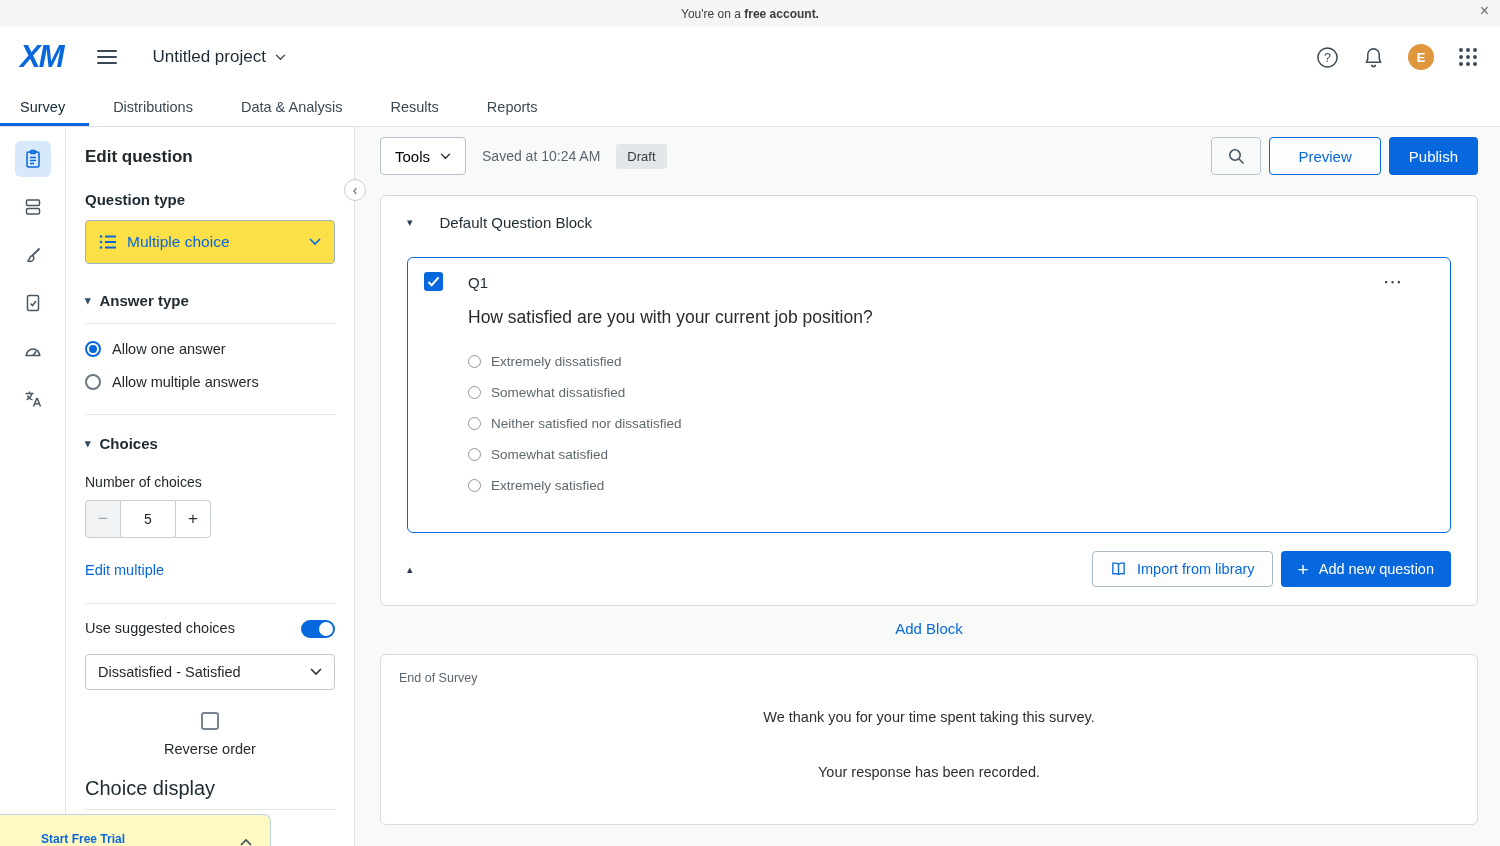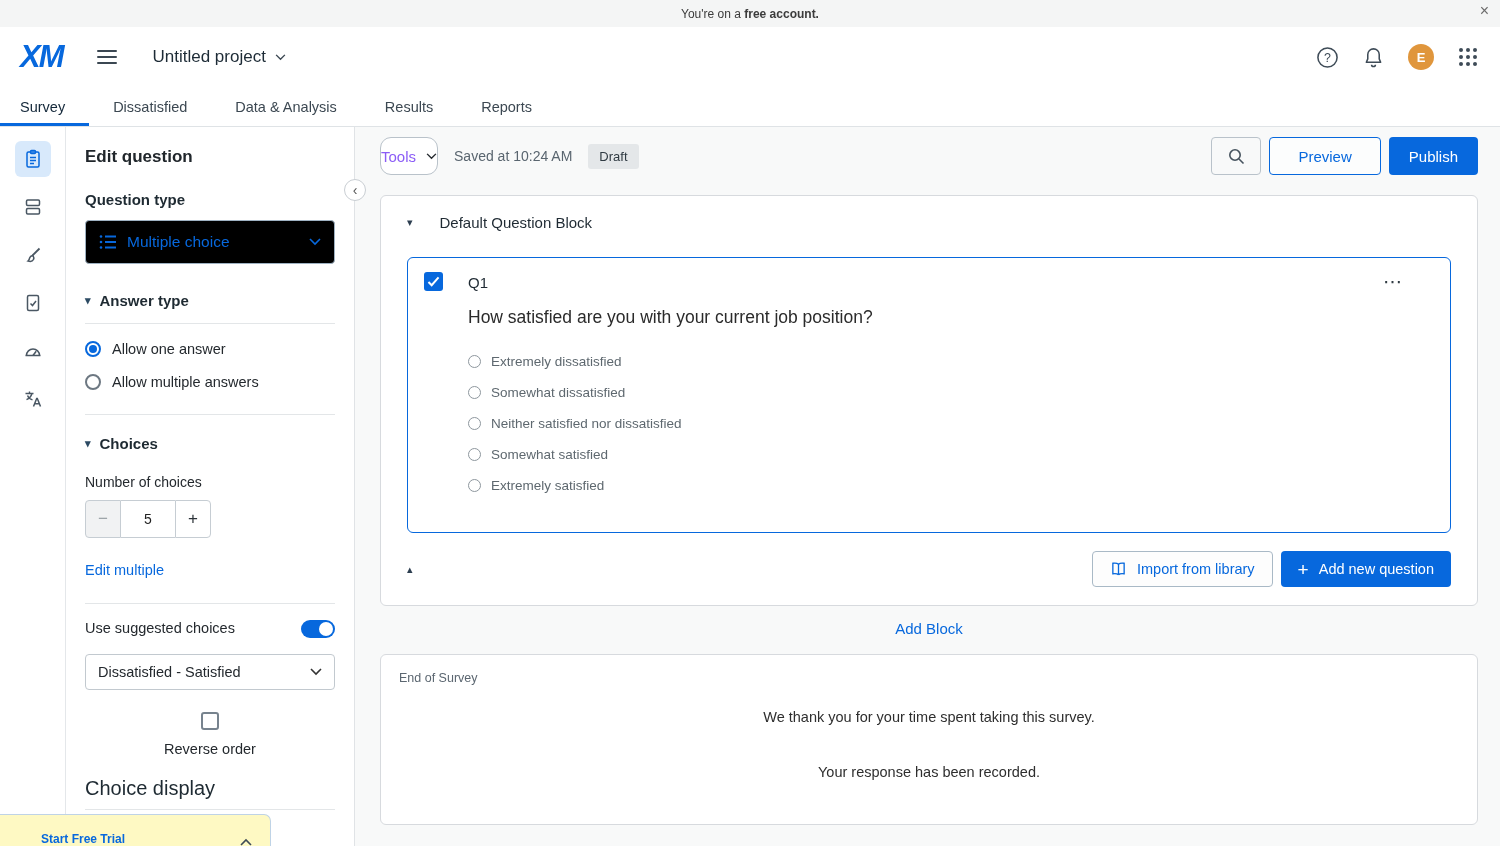--- a/index.html
+++ b/index.html
@@ -34,21 +34,21 @@
 
   
   .rail { width: 66px; background: #fff; border-right: 1px solid #e4e7ea; display: flex; flex-direction: column; align-items: center; padding-top: 14px; gap: 12px; }
   .rail-item { width: 36px; height: 36px; border-radius: 6px; display: flex; align-items: center; justify-content: center; color: #4a5763; cursor: pointer; }
   .rail-item.active { background: #d8e9fb; color: #0768dd; }
 
   
   .sidepanel { width: 289px; background: #fff; border-right: 1px solid #e0e3e6; padding: 20px 19px 0; overflow: hidden; }
   .panel-title { font-size: 17px; font-weight: 600; color: #20262b; margin-bottom: 24px; }
   .field-label { font-size: 15px; font-weight: bold; color: #1e2a32; margin-bottom: 12px; }
-  .qtype-select { height: 44px; border: 1px solid #9fb2c2; border-radius: 4px; display: flex; align-items: center; padding: 0 13px; cursor: pointer; background: #000000; }
+  .qtype-select { height: 44px; border: 1px solid #9fb2c2; border-radius: 4px; display: flex; align-items: center; padding: 0 13px; cursor: pointer; background: #fde047; }
   .qtype-left { display: flex; align-items: center; gap: 10px; color: #0768dd; font-size: 15.5px; }
   .qtype-select .chev { margin-left: auto; color: #0768dd; }
   .section-header { display: flex; align-items: center; gap: 9px; margin-top: 28px; font-size: 15px; font-weight: bold; color: #1e2a32; cursor: pointer; }
   .caret { font-size: 11px; color: #2c4austin; color: #2c4a63; }
   .divider { border-top: 1px solid #e3e6e8; margin-top: 14px; }
   .radio-row { display: flex; align-items: center; gap: 11px; margin-top: 17px; font-size: 14.5px; color: #24292e; cursor: pointer; }
   .radio { width: 16px; height: 16px; border-radius: 50%; border: 2px solid #6d7882; position: relative; flex: 0 0 auto; background: #fff; }
   .radio.sel { border-color: #0768dd; }
   .radio.sel::after { content: ""; position: absolute; left: 2px; top: 2px; width: 8px; height: 8px; border-radius: 50%; background: #0768dd; }
   .sub-label { font-size: 14px; color: #24292e; margin-top: 22px; }
@@ -70,21 +70,21 @@
   .divider3 { border-top: 1px solid #e3e6e8; margin-top: 9px; }
 
   .trial-bar { position: absolute; left: 0; bottom: 0; width: 271px; height: 32px; background: #fef9c3; border: 1px solid #bfd3e6; border-left: none; border-bottom: none; border-radius: 0 7px 0 0; display: flex; align-items: flex-end; padding: 0 18px 0 41px; z-index: 6; cursor: pointer; }
   .trial-label { color: #0768dd; font-size: 12px; font-weight: bold; }
   .trial-chev { margin-left: auto; color: #3e4b57; }
 
   
   .main { flex: 1; background: #f8f9f9; padding: 0 22px 0 25px; position: relative; overflow: hidden; }
   .collapse-btn { position: absolute; left: -11px; top: 52px; width: 22px; height: 22px; border-radius: 50%; background: #fff; border: 1px solid #c9ced3; color: #555; font-size: 14px; display: flex; align-items: center; justify-content: center; cursor: pointer; z-index: 5; line-height: 1; }
   .toolbar { display: flex; align-items: center; padding-top: 10px; gap: 16px; }
-  .tools-btn { height: 38px; border: 1px solid #b9c2ca; border-radius: 11px; background: #fff; display: flex; align-items: center; gap: 10px; padding: 0 0; font-size: 15px; color: #8b5cf6; cursor: pointer; }
+  .tools-btn { height: 38px; border: 1px solid #b9c2ca; border-radius: 4px; background: #fff; display: flex; align-items: center; gap: 10px; padding: 0 14px; font-size: 15px; color: #000000; cursor: pointer; }
   .saved-text { font-size: 14px; color: #59656f; }
   .draft-badge { background: #e4e7e9; border-radius: 3px; padding: 5px 11px; font-size: 13px; color: #2f3a42; }
   .toolbar-right { margin-left: auto; display: flex; gap: 8px; }
   .search-btn { width: 50px; height: 38px; border: 1px solid #b9c2ca; border-radius: 4px; background: transparent; display: flex; align-items: center; justify-content: center; cursor: pointer; color: #46535e; }
   .preview-btn { height: 38px; padding: 0 28px; border: 1px solid #0768dd; border-radius: 4px; background: #fcfdfd; color: #0768dd; font-size: 15px; display: flex; align-items: center; cursor: pointer; }
   .publish-btn { height: 38px; padding: 0 20px; border: none; border-radius: 4px; background: #0768dd; color: #fff; font-size: 15px; display: flex; align-items: center; cursor: pointer; }
 
   .block-card { margin-top: 20px; background: #fff; border: 1px solid #d7dade; border-radius: 6px; padding: 18px 26px 18px; }
   .block-header { display: flex; align-items: center; gap: 27px; font-size: 15px; color: #1f2a33; margin-bottom: 26px; }
   .block-caret { font-size: 11px; color: #2c3e50; cursor: pointer; }
@@ -161,21 +161,21 @@
             <circle cx="10" cy="17" r="2"></circle>
             <circle cx="17" cy="17" r="2"></circle>
           </g>
       </svg>
     </div>
   </div>
 </div>
 
 <div class="nav">
   <div class="nav-tab active">Survey</div>
-  <div class="nav-tab">Dissatisfied</div>
+  <div class="nav-tab">Distributions</div>
   <div class="nav-tab">Data &amp; Analysis</div>
   <div class="nav-tab">Results</div>
   <div class="nav-tab">Reports</div>
 </div>
 
 <div class="app-body">
 
   <div class="rail">
     <div class="rail-item active">
       <svg width="20" height="20" viewBox="0 0 20 20" fill="none" stroke="currentColor" stroke-width="1.5">

